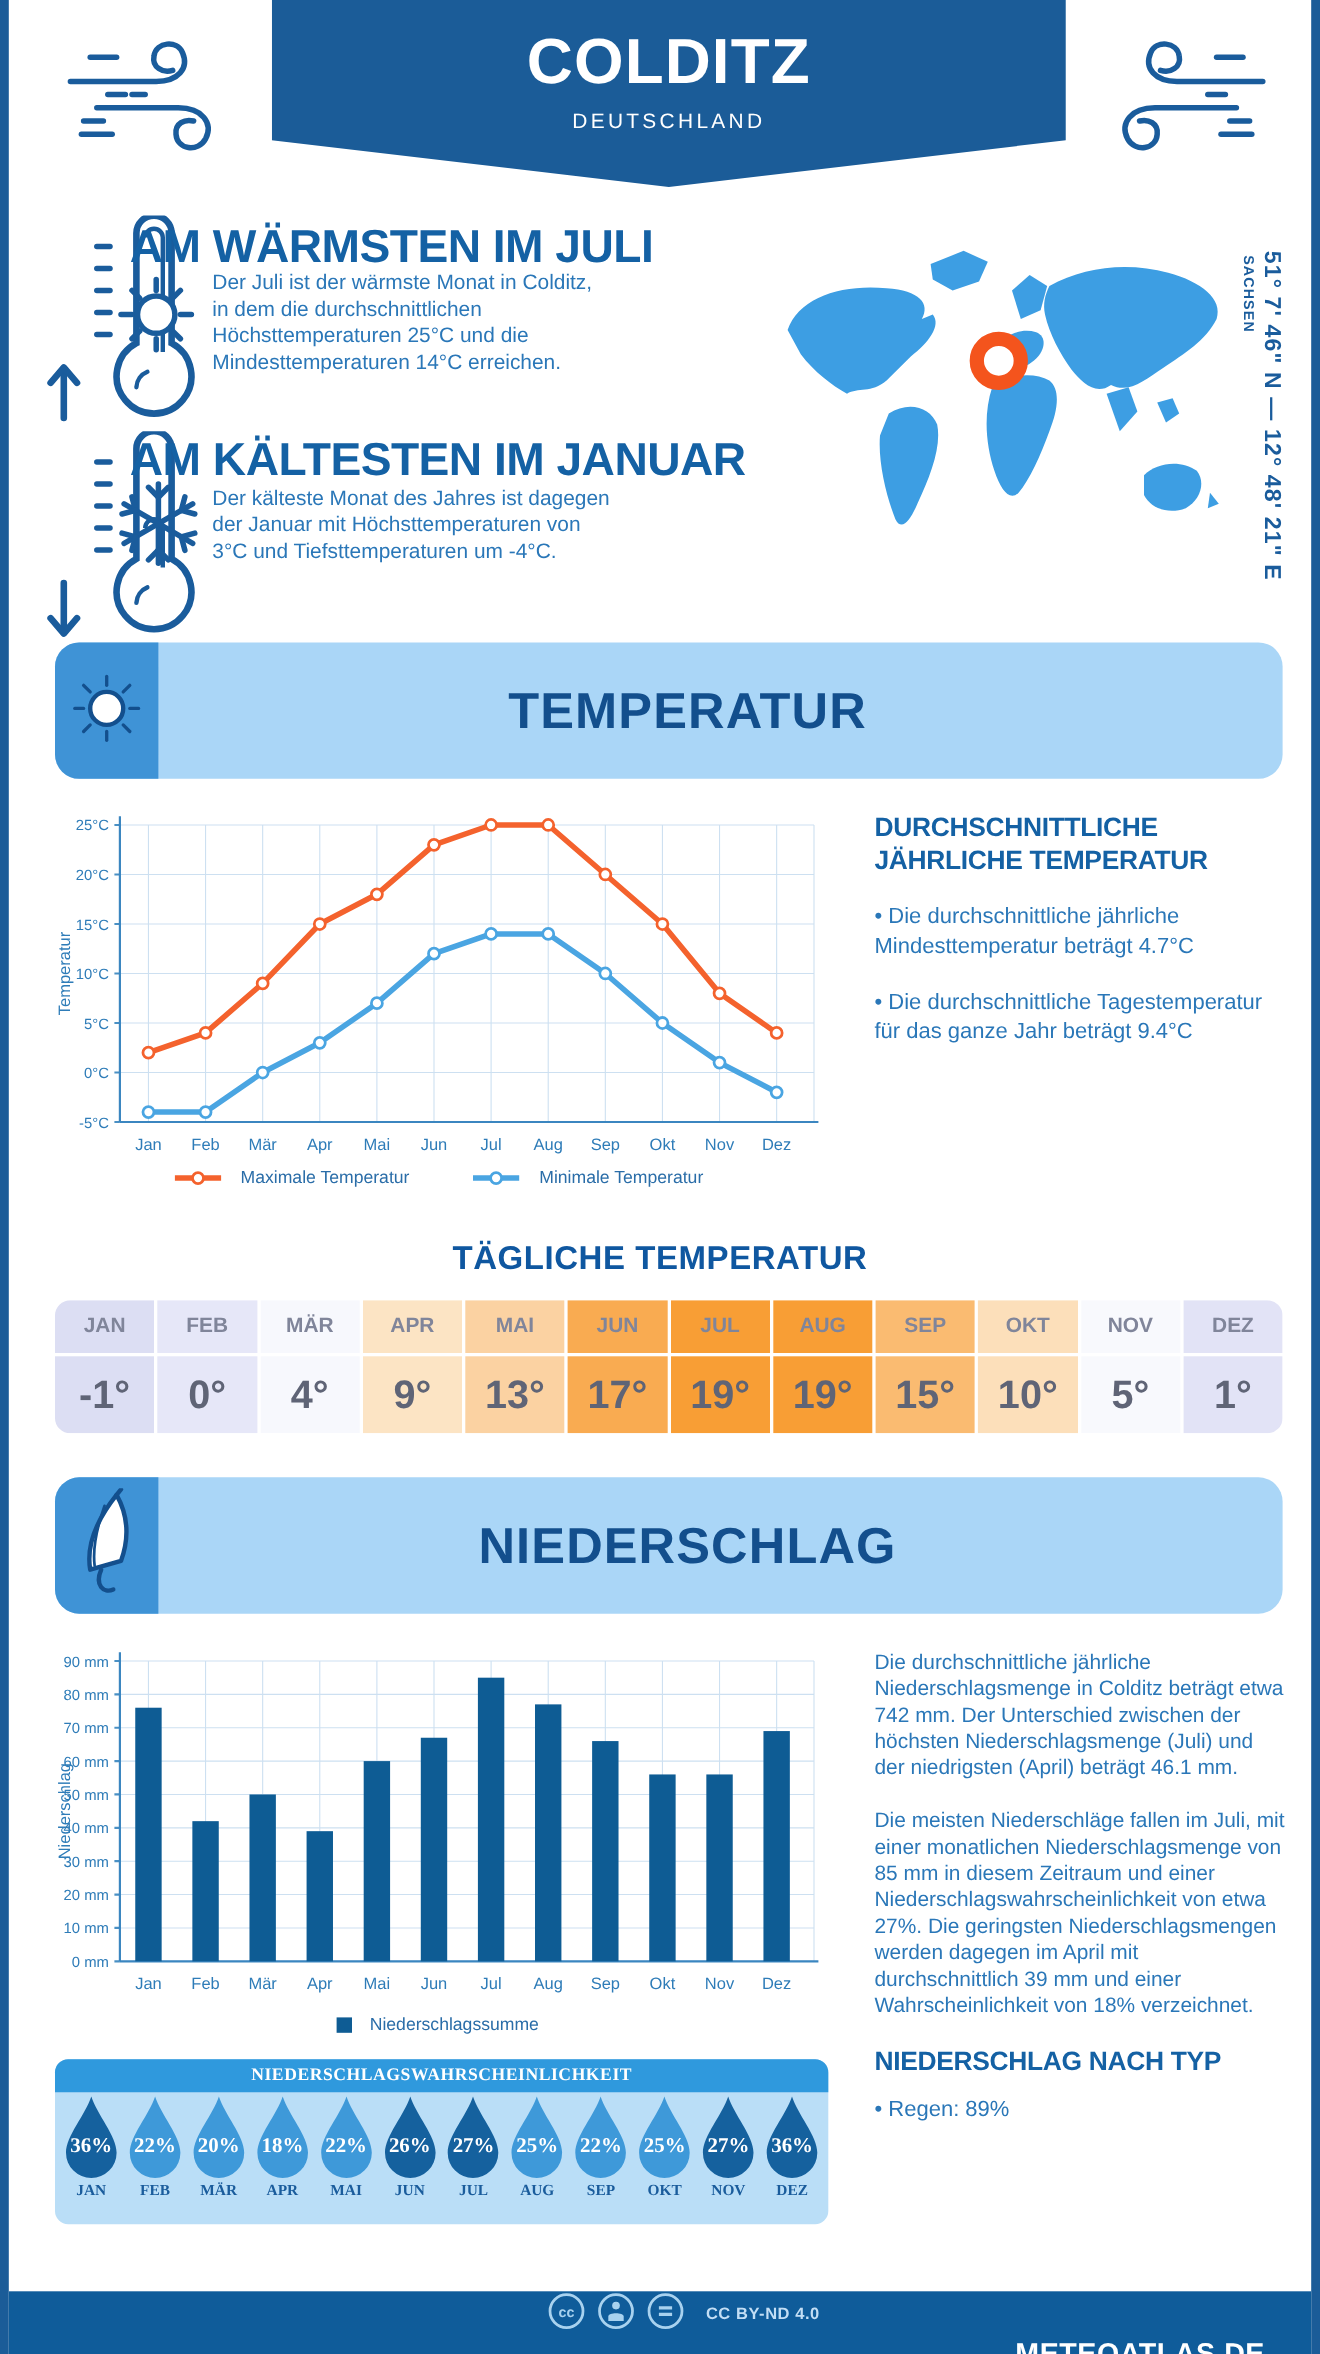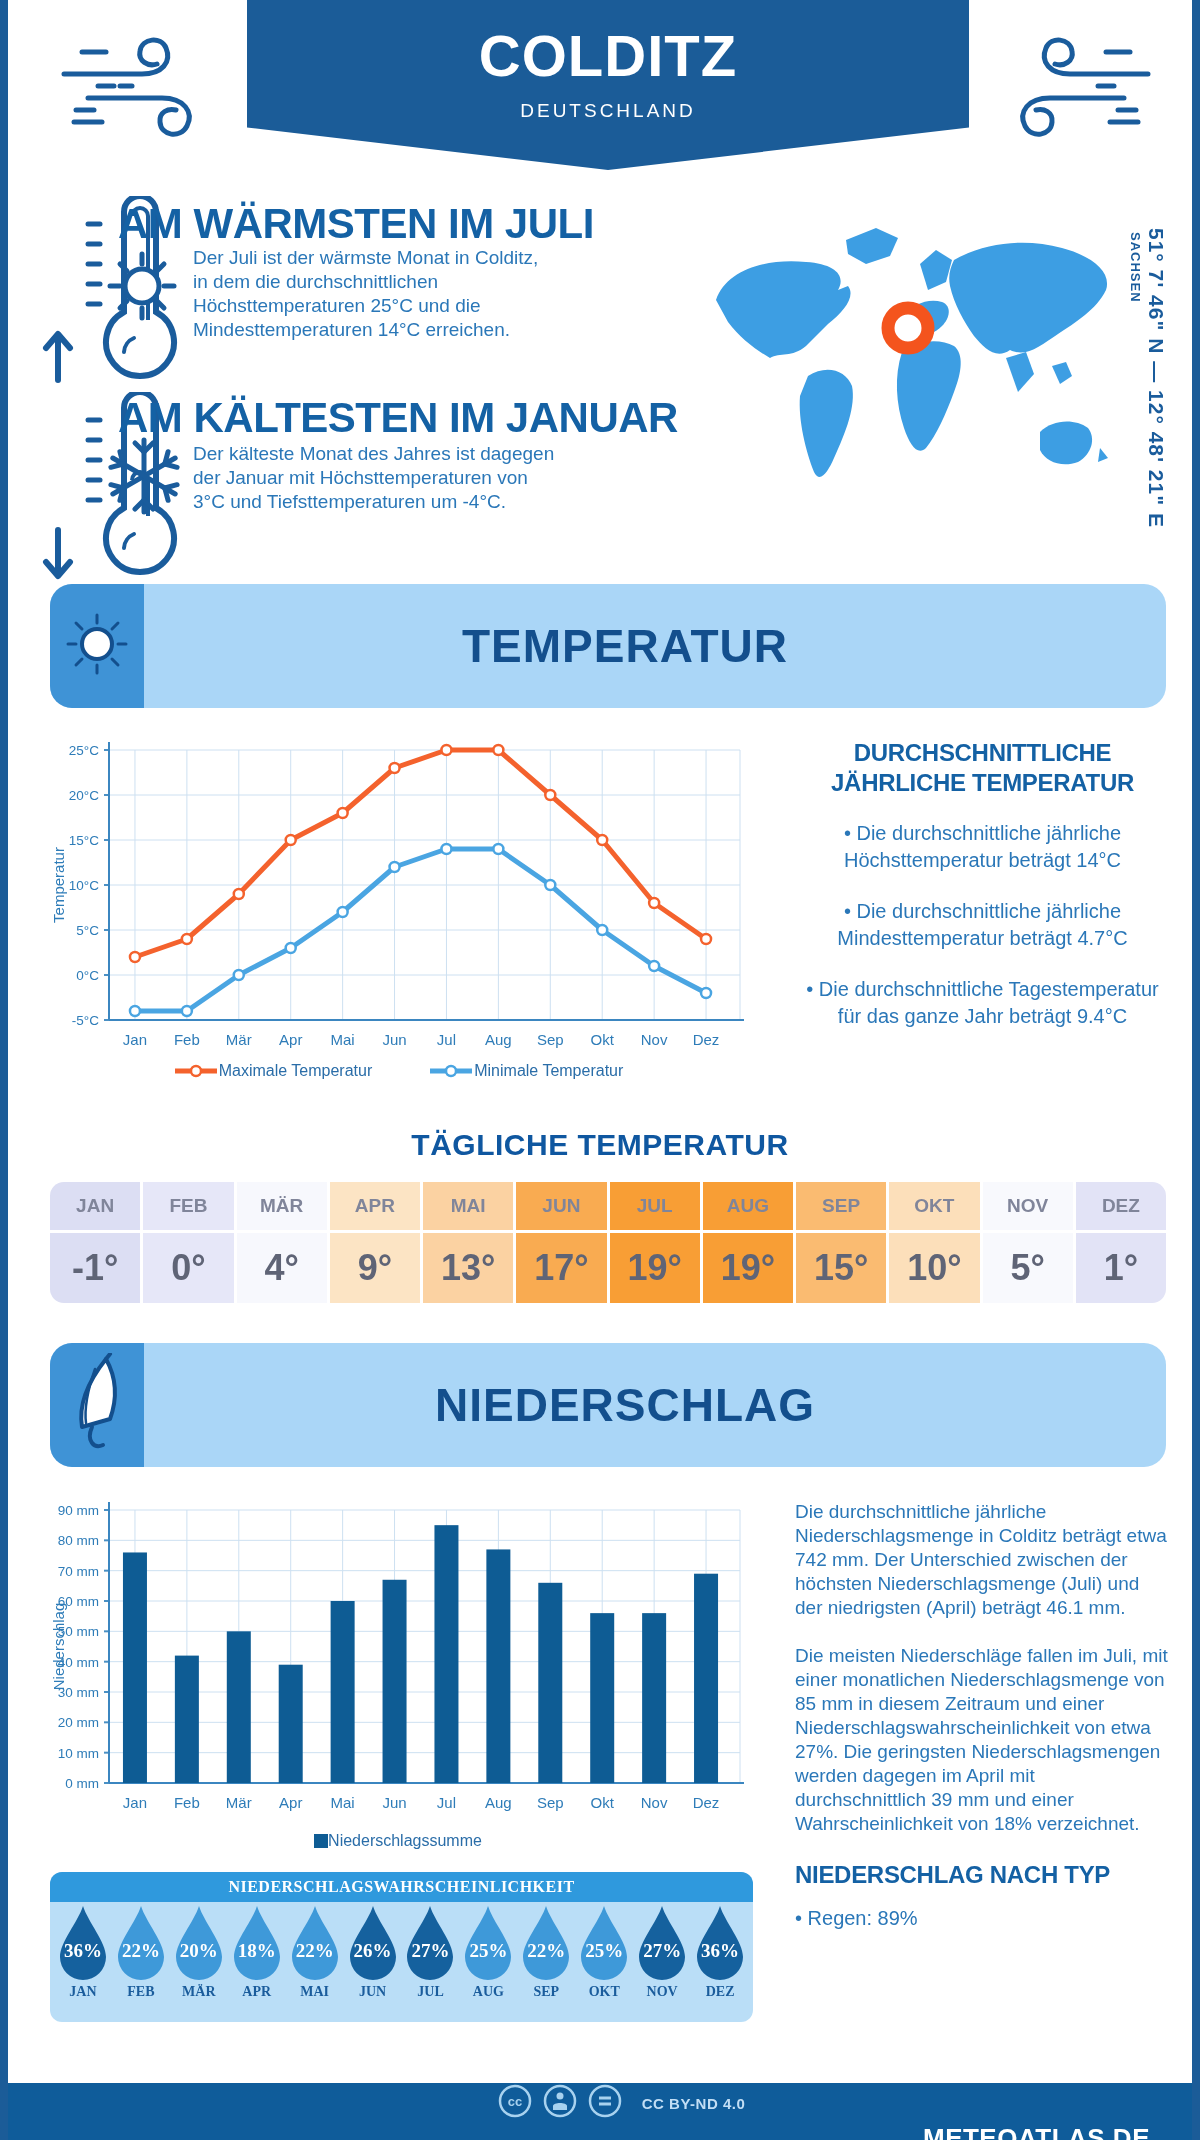--- a/index.html
+++ b/index.html
@@ -43,26 +43,26 @@
   .chart { position:absolute; left:40px; }
   .chart-temp { top:733px; } .chart-precip { top:1493px; }
   svg text { font-family:"Liberation Sans", sans-serif; }
   .tick { font-size:13.5px; fill:#2e7cb8; }
   .cat  { font-size:15px; fill:#2e7cb8; }
   .ylab { font-size:15px; fill:#2e7cb8; }
 
   .legend { position:absolute; left:40px; width:700px; display:flex; justify-content:center; gap:56px;
             font-size:16px; color:#2a6da8; }
   .legend-temp { top:1062px; } .legend-precip { top:1832px; }
-  .lg-item { display:flex; align-items:center; gap:0; }
+  .lg-item { display:flex; align-items:center; gap:16px; }
   .sq { width:14px; height:14px; display:inline-block; }
 
   
   .sidebar { position:absolute; left:787px; width:375px; color:#2a77b8; }
-  .sb-temp { top:738px;text-align:center; } .sb-precip { top:1500px; }
+  .sb-temp { top:738px; } .sb-precip { top:1500px; }
   .sidebar h3 { font-size:24px; line-height:30px; font-weight:bold; color:#1461a4; margin-bottom:22px; letter-spacing:-0.3px; }
   .sb-temp p { font-size:20px; line-height:27px; margin-bottom:24px; }
   .sb-precip p { font-size:19px; line-height:24px; margin-bottom:24px; }
   .sb-precip h3.typ { margin-top:2px; margin-bottom:12px; }
   .sb-precip .bullet { font-size:20px; line-height:32px; margin-bottom:0; }
 
   
   .daily-head { position:absolute; left:0; right:0; top:1128px; text-align:center;
                 font-size:30px; font-weight:bold; color:#0f57a0; letter-spacing:0.5px; }
   .daily-table { position:absolute; left:42px; top:1182px; width:1116px; display:flex; gap:3px;
@@ -331,21 +331,20 @@
         <svg width="46" height="14">
           <line x1="2" y1="7" x2="44" y2="7" stroke="#4aa5e2" stroke-width="5"></line>
           <circle cx="23" cy="7" r="5" fill="#fff" stroke="#4aa5e2" stroke-width="2.5"></circle>
         </svg>
         <span>Minimale Temperatur</span>
       </span>
     </div>
 
   <div class="sidebar sb-temp">
     <h3>DURCHSCHNITTLICHE JÄHRLICHE TEMPERATUR</h3>
-    <p>• Die durchschnittliche jährliche Höchsttemperatur beträgt 14°C</p>
     <p>• Die durchschnittliche jährliche Mindesttemperatur beträgt 4.7°C</p>
     <p>• Die durchschnittliche Tagestemperatur für das ganze Jahr beträgt 9.4°C</p>
   </div>
 
   <div class="daily-head">TÄGLICHE TEMPERATUR</div>
   <div class="daily-table" id="daily-table">
       <div class="day-col">
         <div class="m" style="background: rgb(220, 222, 243);">JAN</div>
         <div class="v" style="background: rgb(220, 222, 243);">-1°</div>
       </div>

